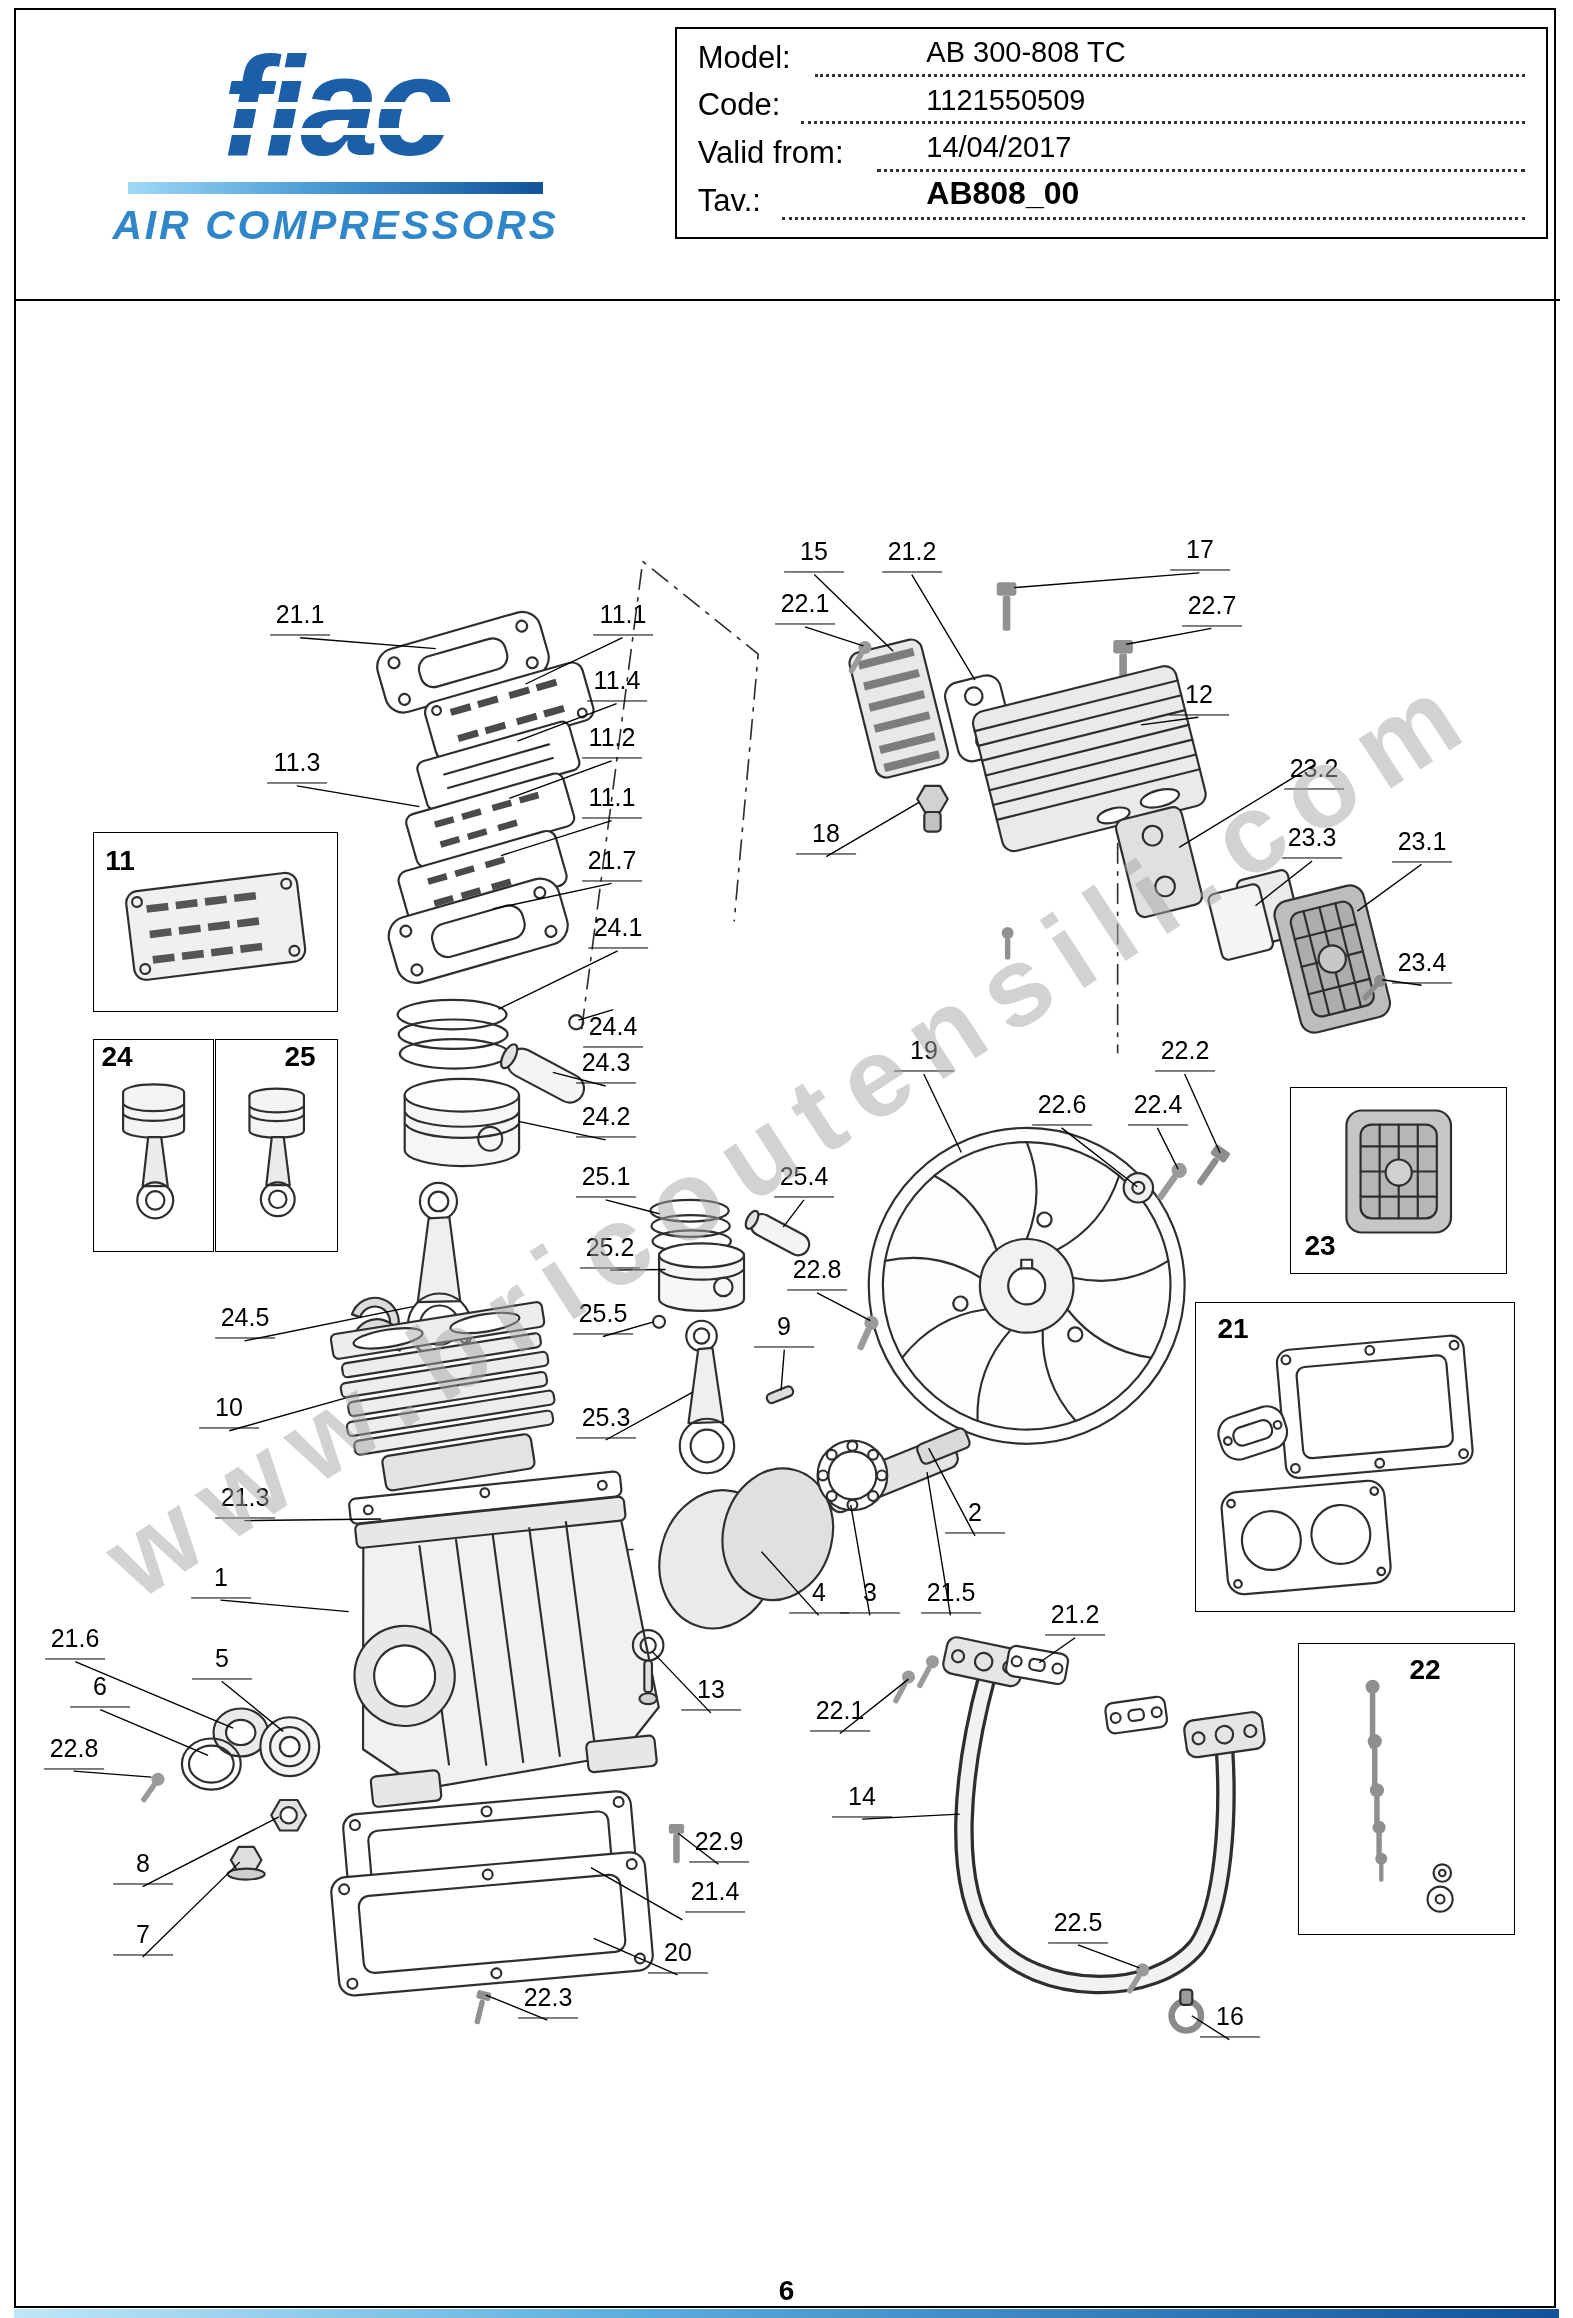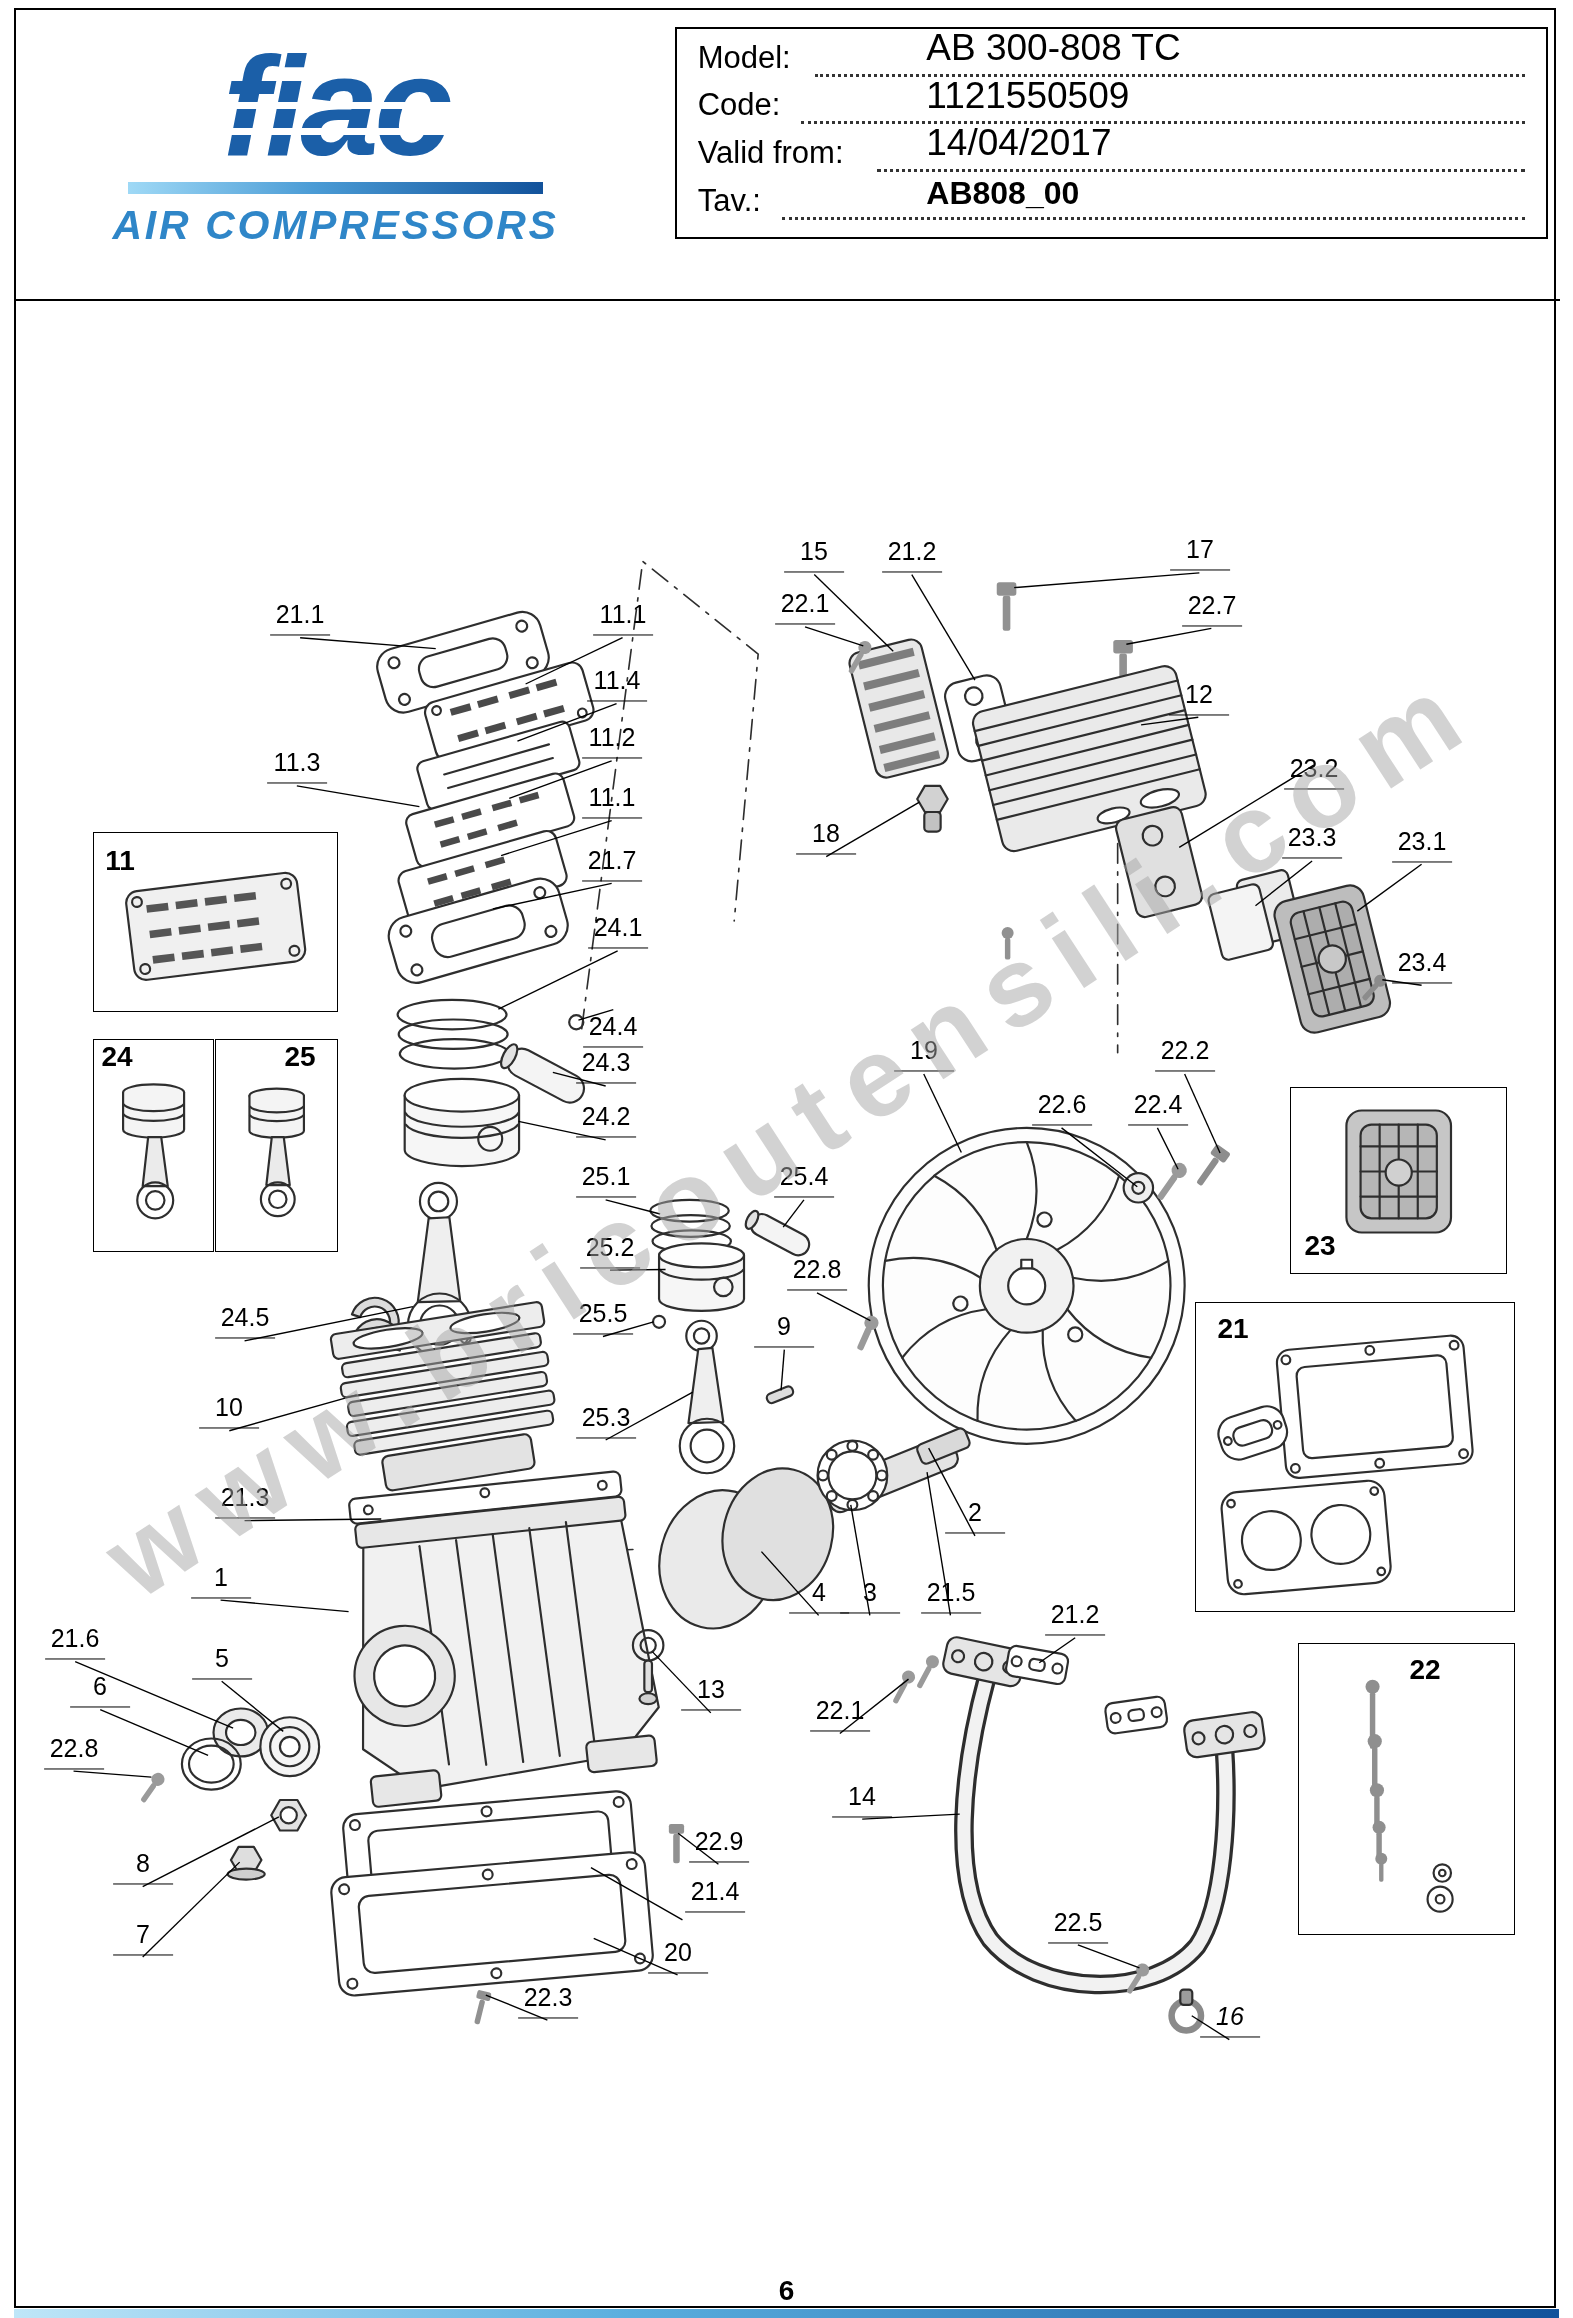--- a/index.html
+++ b/index.html
@@ -25,21 +25,21 @@
   .info-box{position:absolute;left:675px;top:27px;width:873px;height:212px;
         border:2.2px solid #000;box-sizing:border-box;display:flex;flex-direction:column;
         justify-content:space-around;padding:8.7px 15.3px;z-index:3;}
   .irow{position:relative;flex:1;}
   .ilabel{position:absolute;left:5.4px;bottom:9.8px;font-size:31px;color:#000;}
   .idots{position:absolute;right:5.4px;bottom:8.7px;border-bottom:3.3px dotted #333;}
   .irow:nth-child(1) .idots{left:123px}
   .irow:nth-child(2) .idots{left:109px}
   .irow:nth-child(3) .idots{left:185px}
   .irow:nth-child(4) .idots{left:90px}
-  .ival{position:absolute;left:234px;bottom:16.3px;font-size:37px;color:#000;}
+  .ival{position:absolute;left:234px;bottom:16.3px;font-size:29px;color:#000;}
   .irow.bold .ival{font-weight:bold;font-size:32px;}
 
   
   .draw{position:absolute;left:0;top:0;width:1573px;height:2319px;z-index:2;}
   .leaders{position:absolute;left:0;top:0;width:1573px;height:2319px;z-index:3;pointer-events:none;}
   .leaders line{stroke:#000;stroke-width:2.5px;}
   .label-layer{position:absolute;left:0;top:0;width:1573px;height:2319px;z-index:4;pointer-events:none;}
   .plabel{position:absolute;transform:translate(-50%,-58%);font-size:25px;color:#000;
         border-bottom:1.6px solid #000;padding:0 5.4px 5.4px 5.4px;white-space:nowrap;
         min-width:49px;text-align:center;}
@@ -725,21 +725,21 @@
       <div class="plabel" style="left: 840px; top: 1717px;">22.1</div>
       <div class="plabel" style="left: 74px; top: 1755px;">22.8</div>
       <div class="plabel" style="left: 862px; top: 1803px;">14</div>
       <div class="plabel" style="left: 143px; top: 1870px;">8</div>
       <div class="plabel" style="left: 719px; top: 1848px;">22.9</div>
       <div class="plabel" style="left: 683px; top: 1898px; margin-left: 32px;">21.4</div>
       <div class="plabel" style="left: 143px; top: 1941px;">7</div>
       <div class="plabel" style="left: 678px; top: 1959px;">20</div>
       <div class="plabel" style="left: 1078px; top: 1929px;">22.5</div>
       <div class="plabel" style="left: 548px; top: 2004px;">22.3</div>
-      <div class="plabel" style="left: 1230px; top: 2023px; font-style: italic;">16</div>
+      <div class="plabel" style="left: 1230px; top: 2023px;">16</div>
       <div class="plabel boxnum" style="left: 120px; top: 864px;">11</div>
       <div class="plabel boxnum" style="left: 117px; top: 1060px;">24</div>
       <div class="plabel boxnum" style="left: 300px; top: 1060px;">25</div>
       <div class="plabel boxnum" style="left: 1320px; top: 1249px;">23</div>
       <div class="plabel boxnum" style="left: 1233px; top: 1332px;">21</div>
       <div class="plabel boxnum" style="left: 1425px; top: 1673px; text-align: center;">22</div>
     </div>
 
   <div class="watermark">www.bricoutensili.com</div>
 

